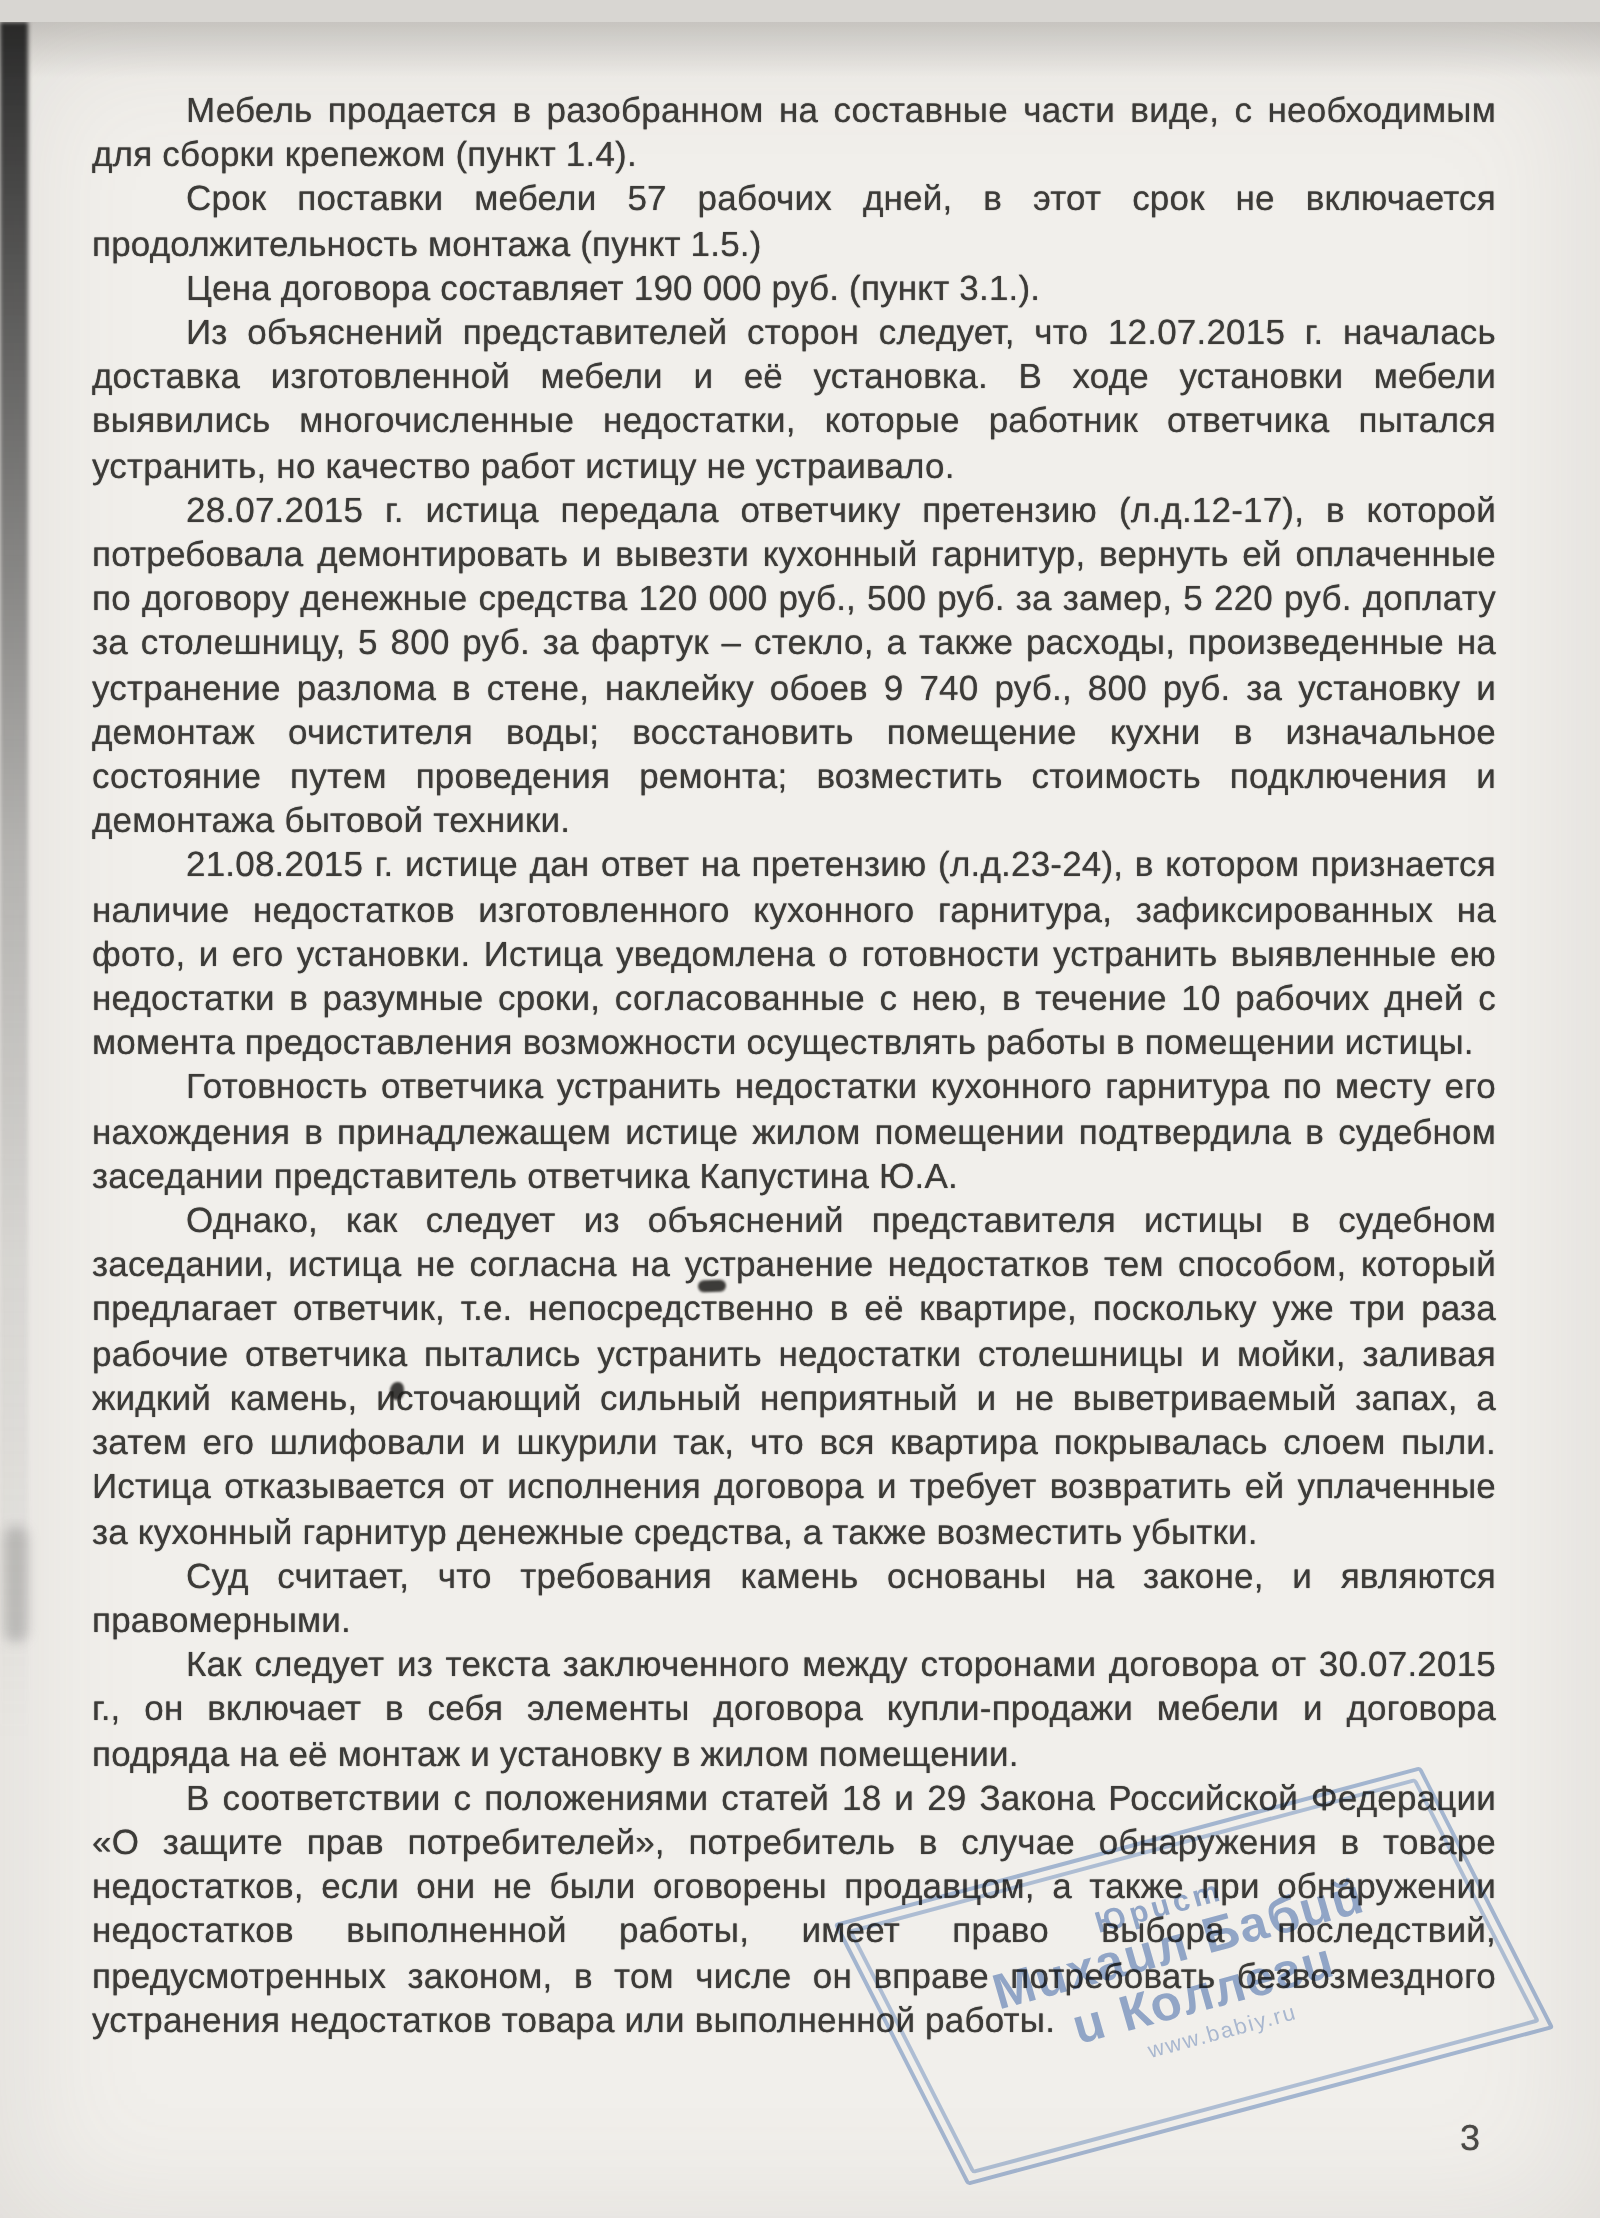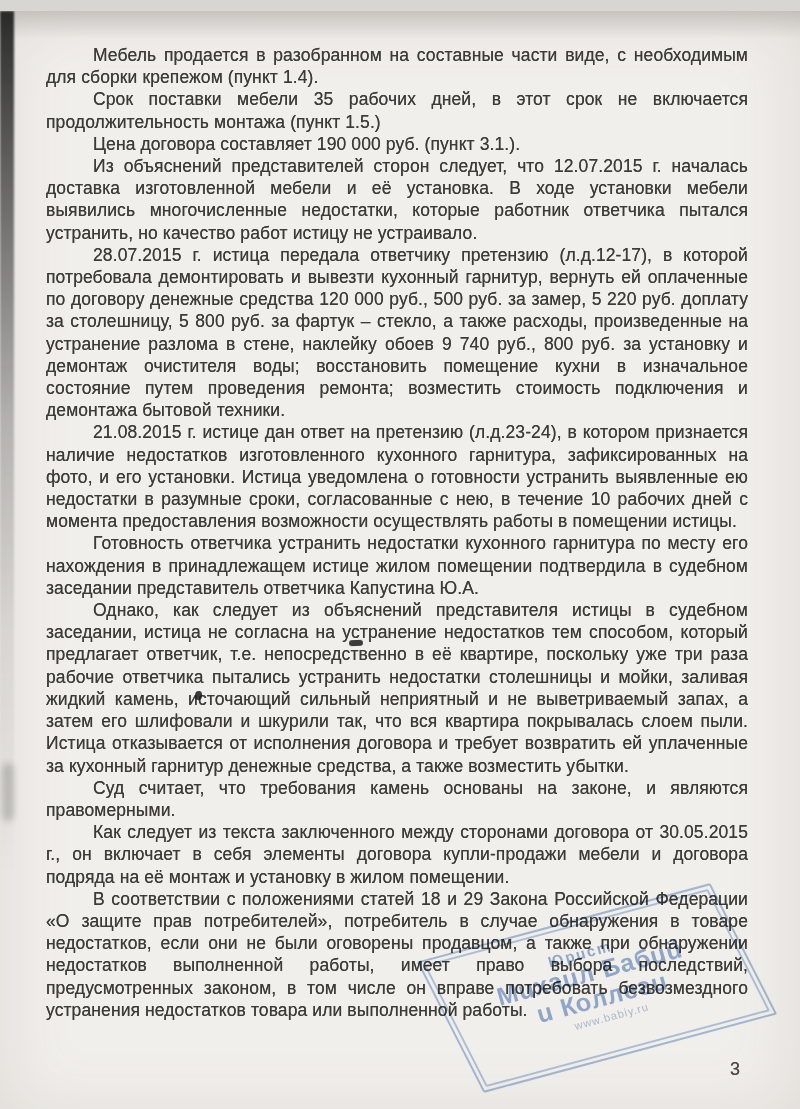--- a/index.html
+++ b/index.html
@@ -122,29 +122,29 @@
 <body>
 
 <div class="page">
 
   <div class="scan-shade-top"></div>
   <div class="scan-edge"></div>
   <div class="scan-smudge"></div>
 
   <div class="content">
     <p class="para">Мебель продается в разобранном на составные части виде, с необходимым для сборки крепежом (пункт 1.4).</p>
-    <p class="para">Срок поставки мебели 35 рабочих дней, в этот срок не включается продолжительность монтажа (пункт 1.5.)</p>
+    <p class="para">Срок поставки мебели 57 рабочих дней, в этот срок не включается продолжительность монтажа (пункт 1.5.)</p>
     <p class="para">Цена договора составляет 190 000 руб. (пункт 3.1.).</p>
     <p class="para">Из объяснений представителей сторон следует, что 12.07.2015 г. началась доставка изготовленной мебели и её установка.  В ходе установки мебели выявились многочисленные недостатки, которые работник ответчика пытался устранить, но качество работ истицу не устраивало.</p>
     <p class="para">28.07.2015 г. истица передала ответчику претензию (л.д.12-17), в которой потребовала демонтировать и вывезти кухонный гарнитур, вернуть ей оплаченные по договору денежные средства 120 000 руб., 500 руб. за замер, 5 220 руб. доплату за столешницу, 5 800 руб. за фартук – стекло, а также расходы, произведенные на устранение разлома в стене, наклейку обоев 9 740 руб., 800 руб. за установку и демонтаж очистителя воды; восстановить помещение кухни в изначальное состояние путем проведения ремонта; возместить стоимость подключения и демонтажа бытовой техники.</p>
     <p class="para">21.08.2015 г. истице дан ответ на претензию (л.д.23-24), в котором признается наличие недостатков изготовленного кухонного гарнитура, зафиксированных на фото,  и его установки. Истица уведомлена о готовности устранить выявленные ею недостатки в разумные сроки, согласованные с нею, в течение 10 рабочих дней с момента предоставления возможности осуществлять работы в помещении истицы.</p>
     <p class="para">Готовность ответчика устранить недостатки кухонного гарнитура по месту его нахождения  в принадлежащем истице жилом помещении подтвердила в судебном заседании представитель ответчика Капустина Ю.А.</p>
     <p class="para">Однако, как следует из объяснений представителя истицы в судебном заседании, истица не согласна на устранение недостатков тем способом, который предлагает ответчик, т.е. непосредственно в её квартире, поскольку уже три раза рабочие ответчика пытались устранить недостатки столешницы и мойки, заливая жидкий камень,  источающий сильный неприятный и не выветриваемый запах, а затем его шлифовали и шкурили так, что вся квартира покрывалась слоем пыли. Истица отказывается от исполнения договора и требует возвратить ей уплаченные за кухонный гарнитур денежные средства, а также возместить убытки.</p>
     <p class="para">Суд считает, что требования камень основаны на законе, и являются правомерными.</p>
-    <p class="para">Как следует из текста заключенного между сторонами  договора от 30.05.2015 г.,  он включает в себя элементы договора купли-продажи мебели и договора подряда на её  монтаж и установку в жилом помещении.</p>
+    <p class="para">Как следует из текста заключенного между сторонами  договора от 30.07.2015 г.,  он включает в себя элементы договора купли-продажи мебели и договора подряда на её  монтаж и установку в жилом помещении.</p>
     <p class="para">В соответствии с положениями статей 18 и 29 Закона Российской Федерации «О защите прав потребителей», потребитель в случае обнаружения в товаре недостатков, если они не были оговорены продавцом, а также при обнаружении недостатков выполненной работы, имеет право выбора последствий, предусмотренных законом, в том числе он вправе потребовать безвозмездного устранения недостатков товара или выполненной работы.</p>
   </div>
 
   <div class="ink-blot blot-1"></div>
   <div class="ink-blot blot-2"></div>
 
   <div class="stamp">
     <div class="stamp-border-inner"></div>
     <div class="stamp-text">
       <div class="st-line st-small">Юрист</div>

